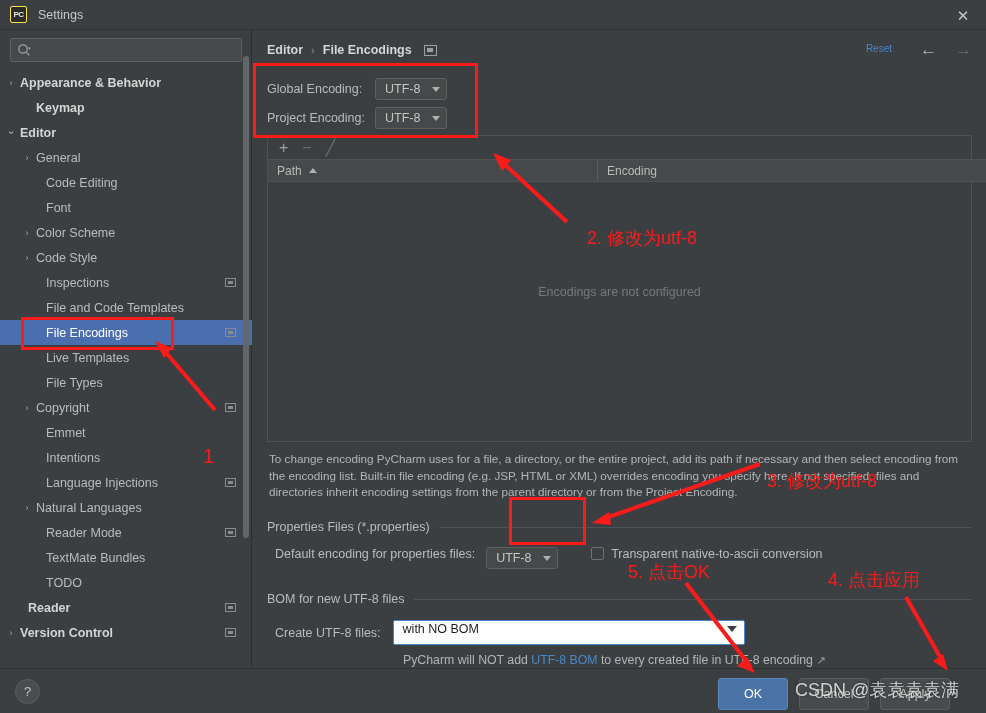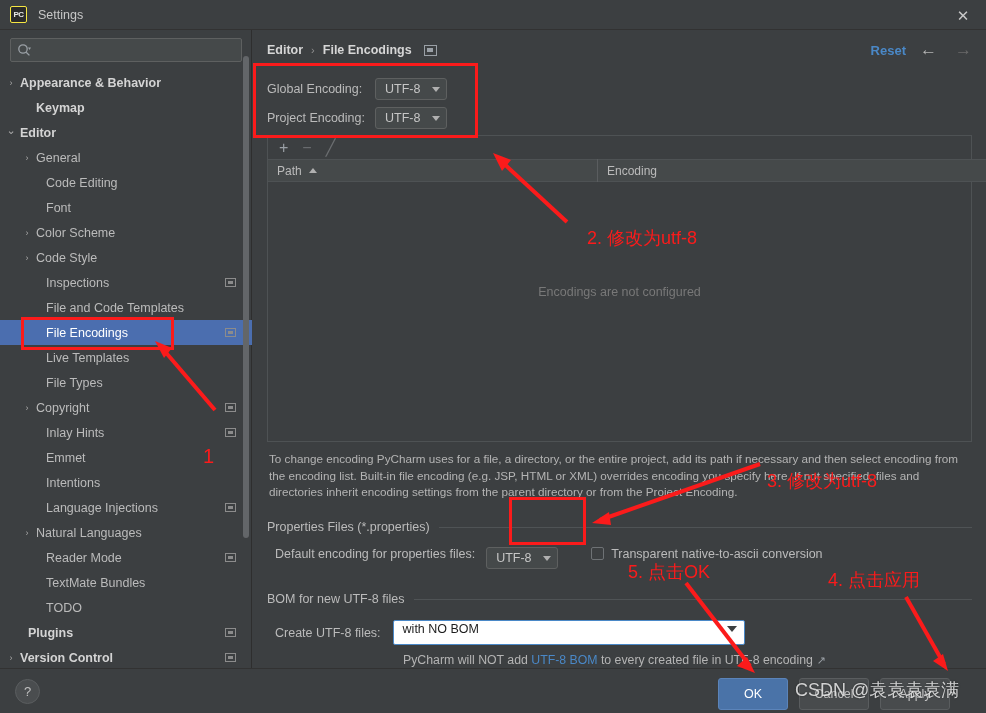--- a/index.html
+++ b/index.html
@@ -103,22 +103,22 @@
   .crumb-sep { margin: 0 8px; color: #909090; font-size: 11px; }
   .proj-icon-big {
     margin-left: 12px; position: relative;
     width: 13px; height: 11px; border: 1.5px solid #9aa0a6;
   }
   .proj-icon-big::after {
     content: ''; position: absolute; left: 2px; top: 2px;
     width: 6px; height: 4px; background: #9aa0a6;
   }
   .reset-link {
-    position: absolute; right: 80px; top: 13px;
-    color: #4a88c7; font-size: 13px; font-weight: bold; cursor: pointer;
+    position: absolute; right: 94px; top: 13px;
+    color: #4a88c7; font-size: 10px; font-weight: normal; cursor: pointer;
   }
   .nav-arrow {
     position: absolute; top: 11px; font-size: 17px; cursor: pointer; line-height: 1;
   }
   .nav-back { right: 49px; color: #b5b5b5; }
   .nav-fwd { right: 14px; color: #6a6a6a; }
 
   .enc-row {
     position: absolute; display: flex; align-items: center;
     font-size: 12.5px; color: #bbbbbb;
@@ -313,24 +313,20 @@
         </div>
         <div class="tree-item">
           <span class="label" style="margin-left: 46px;">File Types</span>
         </div>
         <div class="tree-item">
           <span class="arrow" style="left: 22px;">›</span>
           <span class="label" style="margin-left: 36px;">Copyright</span>
           <span class="proj-badge"></span>
         </div>
         <div class="tree-item">
-          <span class="label" style="margin-left: 46px;">Inlay Hints</span>
-          <span class="proj-badge"></span>
-        </div>
-        <div class="tree-item">
           <span class="label" style="margin-left: 46px;">Emmet</span>
         </div>
         <div class="tree-item">
           <span class="label" style="margin-left: 46px;">Intentions</span>
         </div>
         <div class="tree-item">
           <span class="label" style="margin-left: 46px;">Language Injections</span>
           <span class="proj-badge"></span>
         </div>
         <div class="tree-item">
@@ -341,21 +337,21 @@
           <span class="label" style="margin-left: 46px;">Reader Mode</span>
           <span class="proj-badge"></span>
         </div>
         <div class="tree-item">
           <span class="label" style="margin-left: 46px;">TextMate Bundles</span>
         </div>
         <div class="tree-item">
           <span class="label" style="margin-left: 46px;">TODO</span>
         </div>
         <div class="tree-item bold">
-          <span class="label" style="margin-left: 28px;">Plugins</span>
+          <span class="label" style="margin-left: 28px;">Reader</span>
           <span class="proj-badge"></span>
         </div>
         <div class="tree-item bold">
           <span class="arrow" style="left: 6px;">›</span>
           <span class="label" style="margin-left: 20px;">Version Control</span>
           <span class="proj-badge"></span>
         </div>
       </div>
 
     <div class="sb-track"></div>

